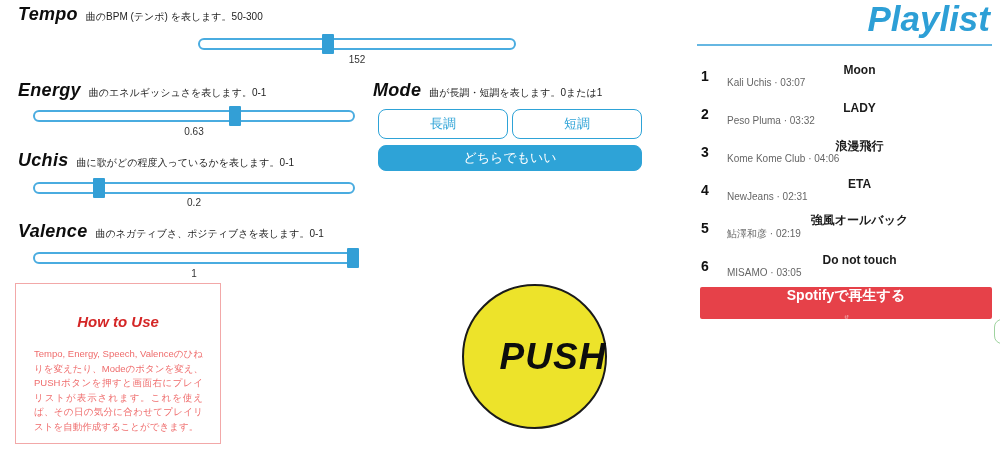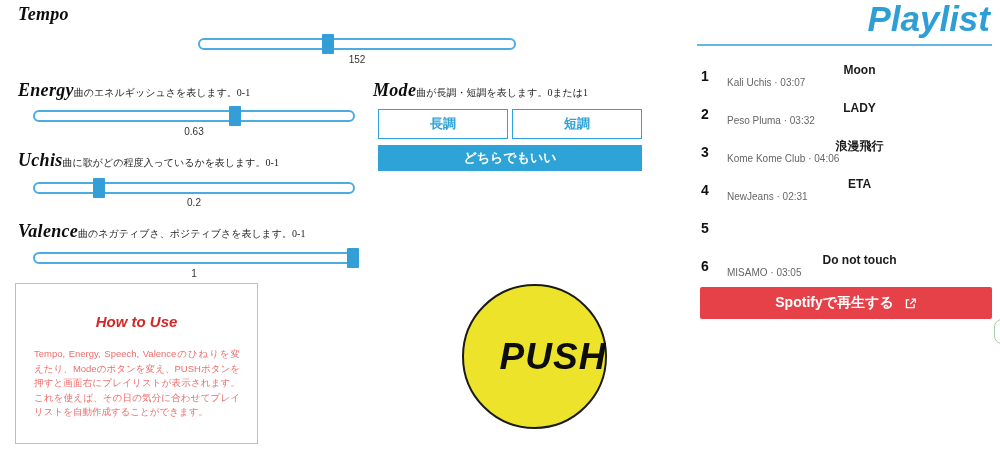--- a/index.html
+++ b/index.html
@@ -1,21 +1,21 @@
 <!DOCTYPE html>
 <html><head>
 <meta charset="utf-8">
 <style>
   * { margin:0; padding:0; box-sizing:border-box; }
   html,body { background:#fff; }
   body { font-family:"Liberation Sans", sans-serif; }
   .app { position:relative; width:1000px; height:459px; background:#fff; overflow:hidden; }
 
   
-  .param-heading { position:absolute; display:flex; align-items:baseline; gap:0; white-space:nowrap;font-family:Liberation Serif, serif; }
+  .param-heading { position:absolute; display:flex; align-items:baseline; gap:8px; white-space:nowrap; }
   .param-label { font-style:italic; font-weight:bold; font-size:18px; color:#0d0d0d; letter-spacing:0.3px; }
   .param-desc { font-size:10px; color:#222; }
   .h-tempo   { left:18px;  top:4px;  }
   .h-energy  { left:18px;  top:80px; }
   .h-speech  { left:18px;  top:150px;}
   .h-valence { left:18px;  top:221px;}
   .h-mode    { left:373px; top:80px; }
 
   
   .slider-track { position:absolute; height:12px; background:#fff; border:2px solid #4aace0; border-radius:7px; }
@@ -25,66 +25,67 @@
   .t-speech  { left:33px;  top:182px; width:322px; }
   .t-valence { left:33px;  top:252px; width:322px; }
   .slider-value { position:absolute; text-align:center; font-size:10px; color:#333; }
   .v-tempo   { left:198px; top:54px;  width:318px; }
   .v-energy  { left:33px;  top:126px; width:322px; }
   .v-speech  { left:33px;  top:197px; width:322px; }
   .v-valence { left:33px;  top:268px; width:322px; }
 
   
   .mode-btn { position:absolute; display:flex; align-items:center; justify-content:center;
-              font-weight:bold; font-size:13px; border-radius:0; cursor:pointer; }
+              font-weight:normal; font-size:13px; border-radius:8px; cursor:pointer; }
   .mode-btn.outline { background:#fff; border:1px solid #2ea3d7; color:#2ea3d7; }
   .mode-btn.filled  { background:#2ea3d7; border:1px solid #2ea3d7; color:#fff; }
   .b-major  { left:378px; top:109px; width:130px; height:30px; }
   .b-minor  { left:512px; top:109px; width:130px; height:30px; }
   .b-either { left:378px; top:145px; width:264px; height:26px; }
 
   
   .push-btn { position:absolute; left:462px; top:284px; width:145px; height:145px;
               border-radius:50%; background:#ede32a; border:2px solid #1a1a1a;
               display:flex; align-items:center; justify-content:center; cursor:pointer; }
   .push-btn span { font-style:italic; font-weight:bold; font-size:37px; color:#0d0d0d; letter-spacing:1px;margin-left:37px; }
 
   
-  .howto { position:absolute; left:15px; top:283px; width:243px; height:161px;
+  .howto { position:absolute; left:15px; top:283px; width:206px; height:161px;
            border:1px solid #f2a8a8; background:#fff; }
   .howto-title { margin-top:29px; text-align:center; font-style:italic; font-weight:bold;
                  font-size:15px; color:#d42626; }
   .howto-body { margin:17px 17px 8px 18px; font-size:9.5px; line-height:14.5px; color:#ef6c6c;
                 text-align:justify; }
 
   
   .playlist { position:absolute; left:697px; top:0; width:295px; }
   .playlist-title { text-align:right; font-style:italic; font-weight:bold; font-size:35px;
                     color:#2d9fd6; line-height:1.1; padding-right:2px; }
   .playlist-rule { margin-top:5px; height:2px; background:#66b7e2; }
   .tracks { margin-top:11px; }
   .track-row { display:grid; grid-template-columns:30px 1fr; align-items:center; height:38px; }
   .track-num { font-weight:bold; font-size:14px; color:#111; padding-left:4px; }
   .track-title { font-weight:bold; font-size:12px; color:#1b1b1b; line-height:13px;text-align:center; }
   .track-meta { font-size:10px; color:#666; margin-top:0; }
   .sep { white-space:pre; }
   .spotify-btn { position:absolute; left:700px; top:287px; width:292px; height:32px;
                  background:#e64149; border-radius:2px; display:flex; align-items:center;
                  justify-content:center; gap:10px; color:#fff; font-weight:bold; font-size:14px;
-                 cursor:pointer; }
+                 cursor:pointer;flex-direction:column; }
   .edge-partial { position:absolute; left:994px; top:319px; width:18px; height:25px;
                   background:#fff; border:1px solid #9fd39f; border-radius:8px 0 0 8px; }
 </style>
 </head>
 <body>
 
 <div class="app">
 
   <div class="param-heading h-tempo">
     <span class="param-label">Tempo</span>
+    <span class="param-desc">曲のBPM (テンポ) を表します。50-300</span>
   </div>
   <div class="slider-track t-tempo">
     <div class="slider-thumb" style="left: 40.8%;"></div>
   </div>
   <div class="slider-value v-tempo">152</div>
 
   <div class="param-heading h-energy">
     <span class="param-label">Energy</span>
     <span class="param-desc">曲のエネルギッシュさを表します。0-1</span>
   </div>
@@ -160,20 +161,24 @@
       <div class="track-row">
         <div class="track-num">4</div>
         <div>
           <div class="track-title">ETA</div>
           <div class="track-meta"><span>NewJeans</span><span class="sep"> · </span><span>02:31</span></div>
         </div>
       </div>
 
       <div class="track-row">
         <div class="track-num">5</div>
+        <div>
+          <div class="track-title">強風オールバック</div>
+          <div class="track-meta"><span>鮎澤和彦</span><span class="sep"> · </span><span>02:19</span></div>
+        </div>
       </div>
 
       <div class="track-row">
         <div class="track-num">6</div>
         <div>
           <div class="track-title">Do not touch</div>
           <div class="track-meta"><span>MISAMO</span><span class="sep"> · </span><span>03:05</span></div>
         </div>
       </div>
 

